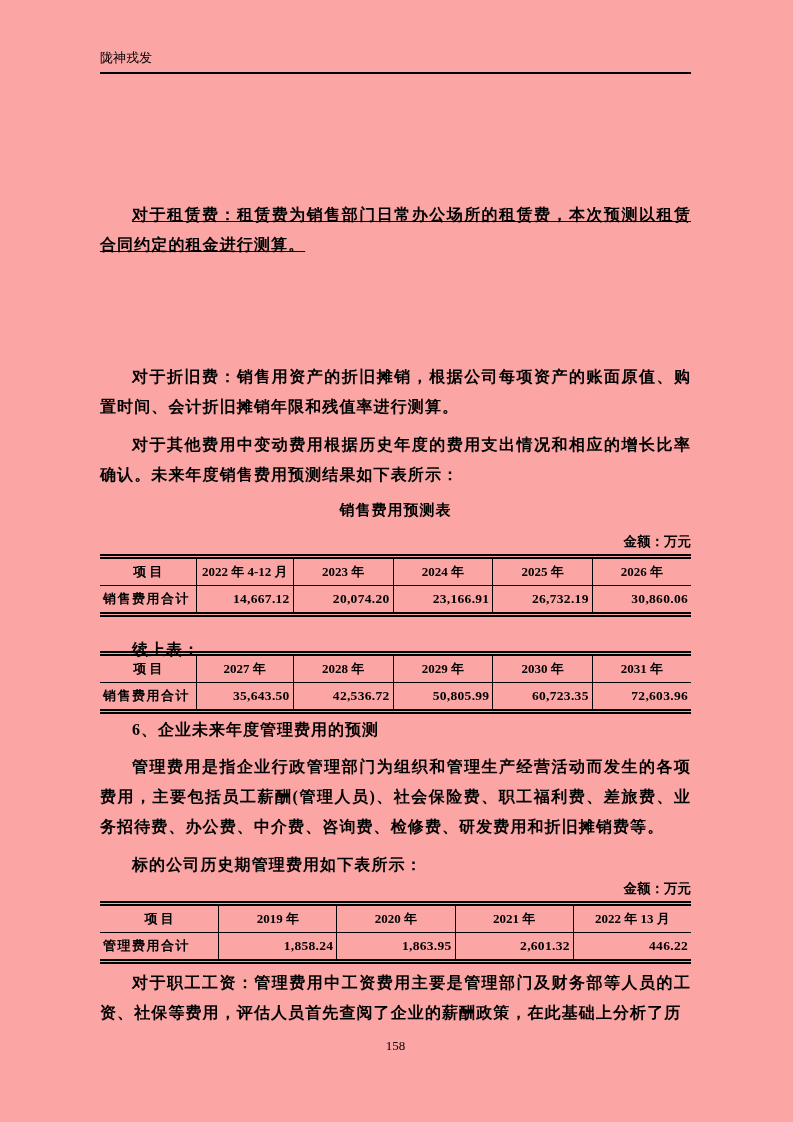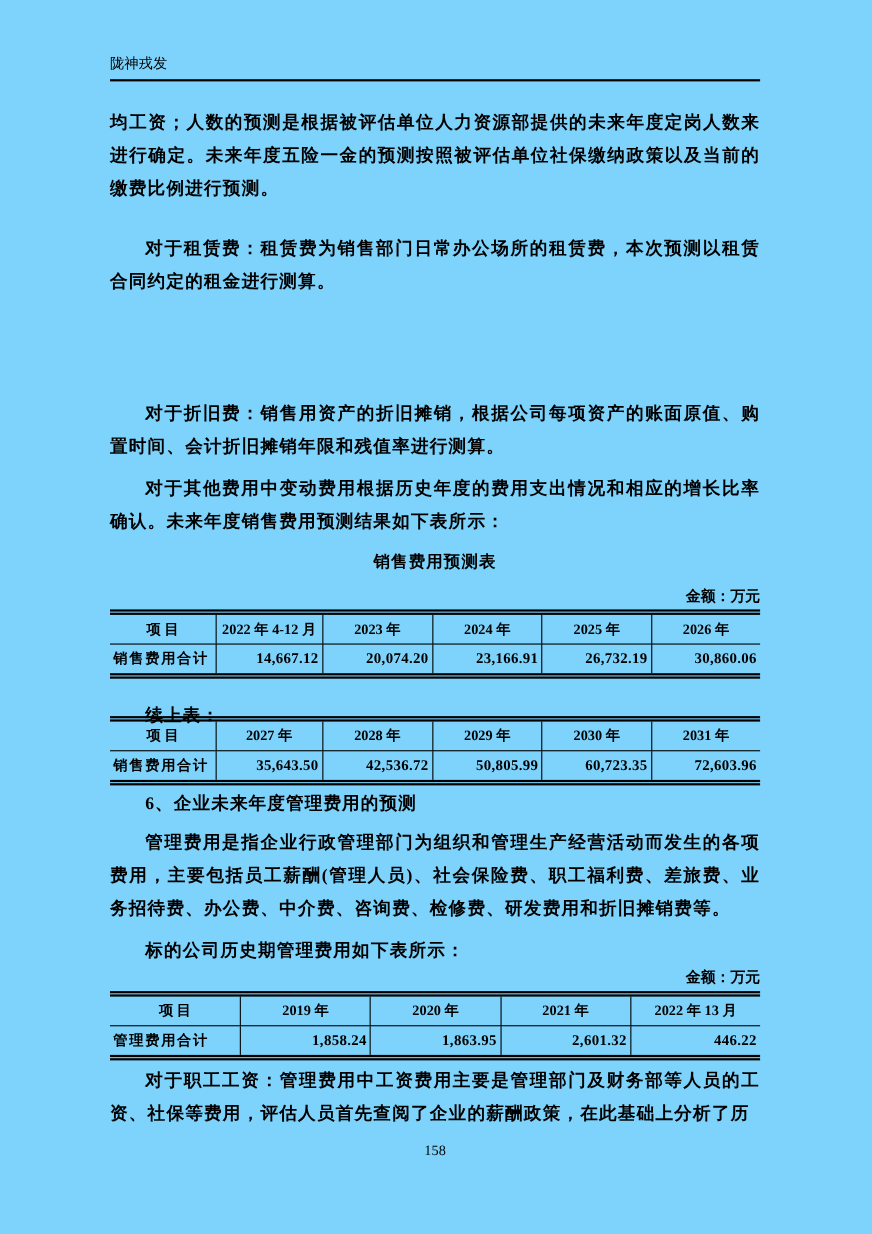--- a/index.html
+++ b/index.html
@@ -1,18 +1,18 @@
 <!DOCTYPE html>
 <html><head>
 <meta charset="utf-8">
 <style>
   html,body { margin:0; padding:0; background:#e8e8e8; }
   .page {
     position:relative; width:793px; height:1122px; margin:0 auto;
-    background:#7dd3fc; color:#000;
+    background:#fca5a5; color:#000;
     font-family:"Liberation Serif","DejaVu Serif",serif;
     overflow:hidden;
   }
   .abs { position:absolute; left:100px; width:591px; }
 
   
   .hdr {
     top:49px; display:flex; justify-content:space-between; align-items:flex-end;
     border-bottom:2px solid #000; padding-bottom:5px; font-size:13px; font-weight:normal;
   }
@@ -41,22 +41,21 @@
 </style>
 </head>
 <body>
 
 <div class="page">
 
   <div class="abs hdr">
     <span>陇神戎发</span>
   </div>
 
-  <p class="abs body" style="top:97px;">均工资；人数的预测是根据被评估单位人力资源部提供的未来年度定岗人数来进行确定。未来年度五险一金的预测按照被评估单位社保缴纳政策以及当前的缴费比例进行预测。</p>
-  <p class="abs body ind" style="top:212px;">对于租赁费：租赁费为销售部门日常办公场所的租赁费，本次预测以租赁合同约定的租金进行测算。</p>
+  <p class="abs body ind" style="top:200px;text-decoration:underline;">对于租赁费：租赁费为销售部门日常办公场所的租赁费，本次预测以租赁合同约定的租金进行测算。</p>
   <p class="abs body ind" style="top:430px;">对于其他费用中变动费用根据历史年度的费用支出情况和相应的增长比率确认。未来年度销售费用预测结果如下表所示：</p>
   <p class="abs body ind" style="top:362px;">对于折旧费：销售用资产的折旧摊销，根据公司每项资产的账面原值、购置时间、会计折旧摊销年限和残值率进行测算。</p>
 
   <div class="abs tbl-title" style="top:501px;">销售费用预测表</div>
   <div class="abs unit" style="top:533px;">金额：万元</div>
 
   <div class="abs" style="top:554px;">
     <table>
       <colgroup>
         <col style="width:16.2%">

